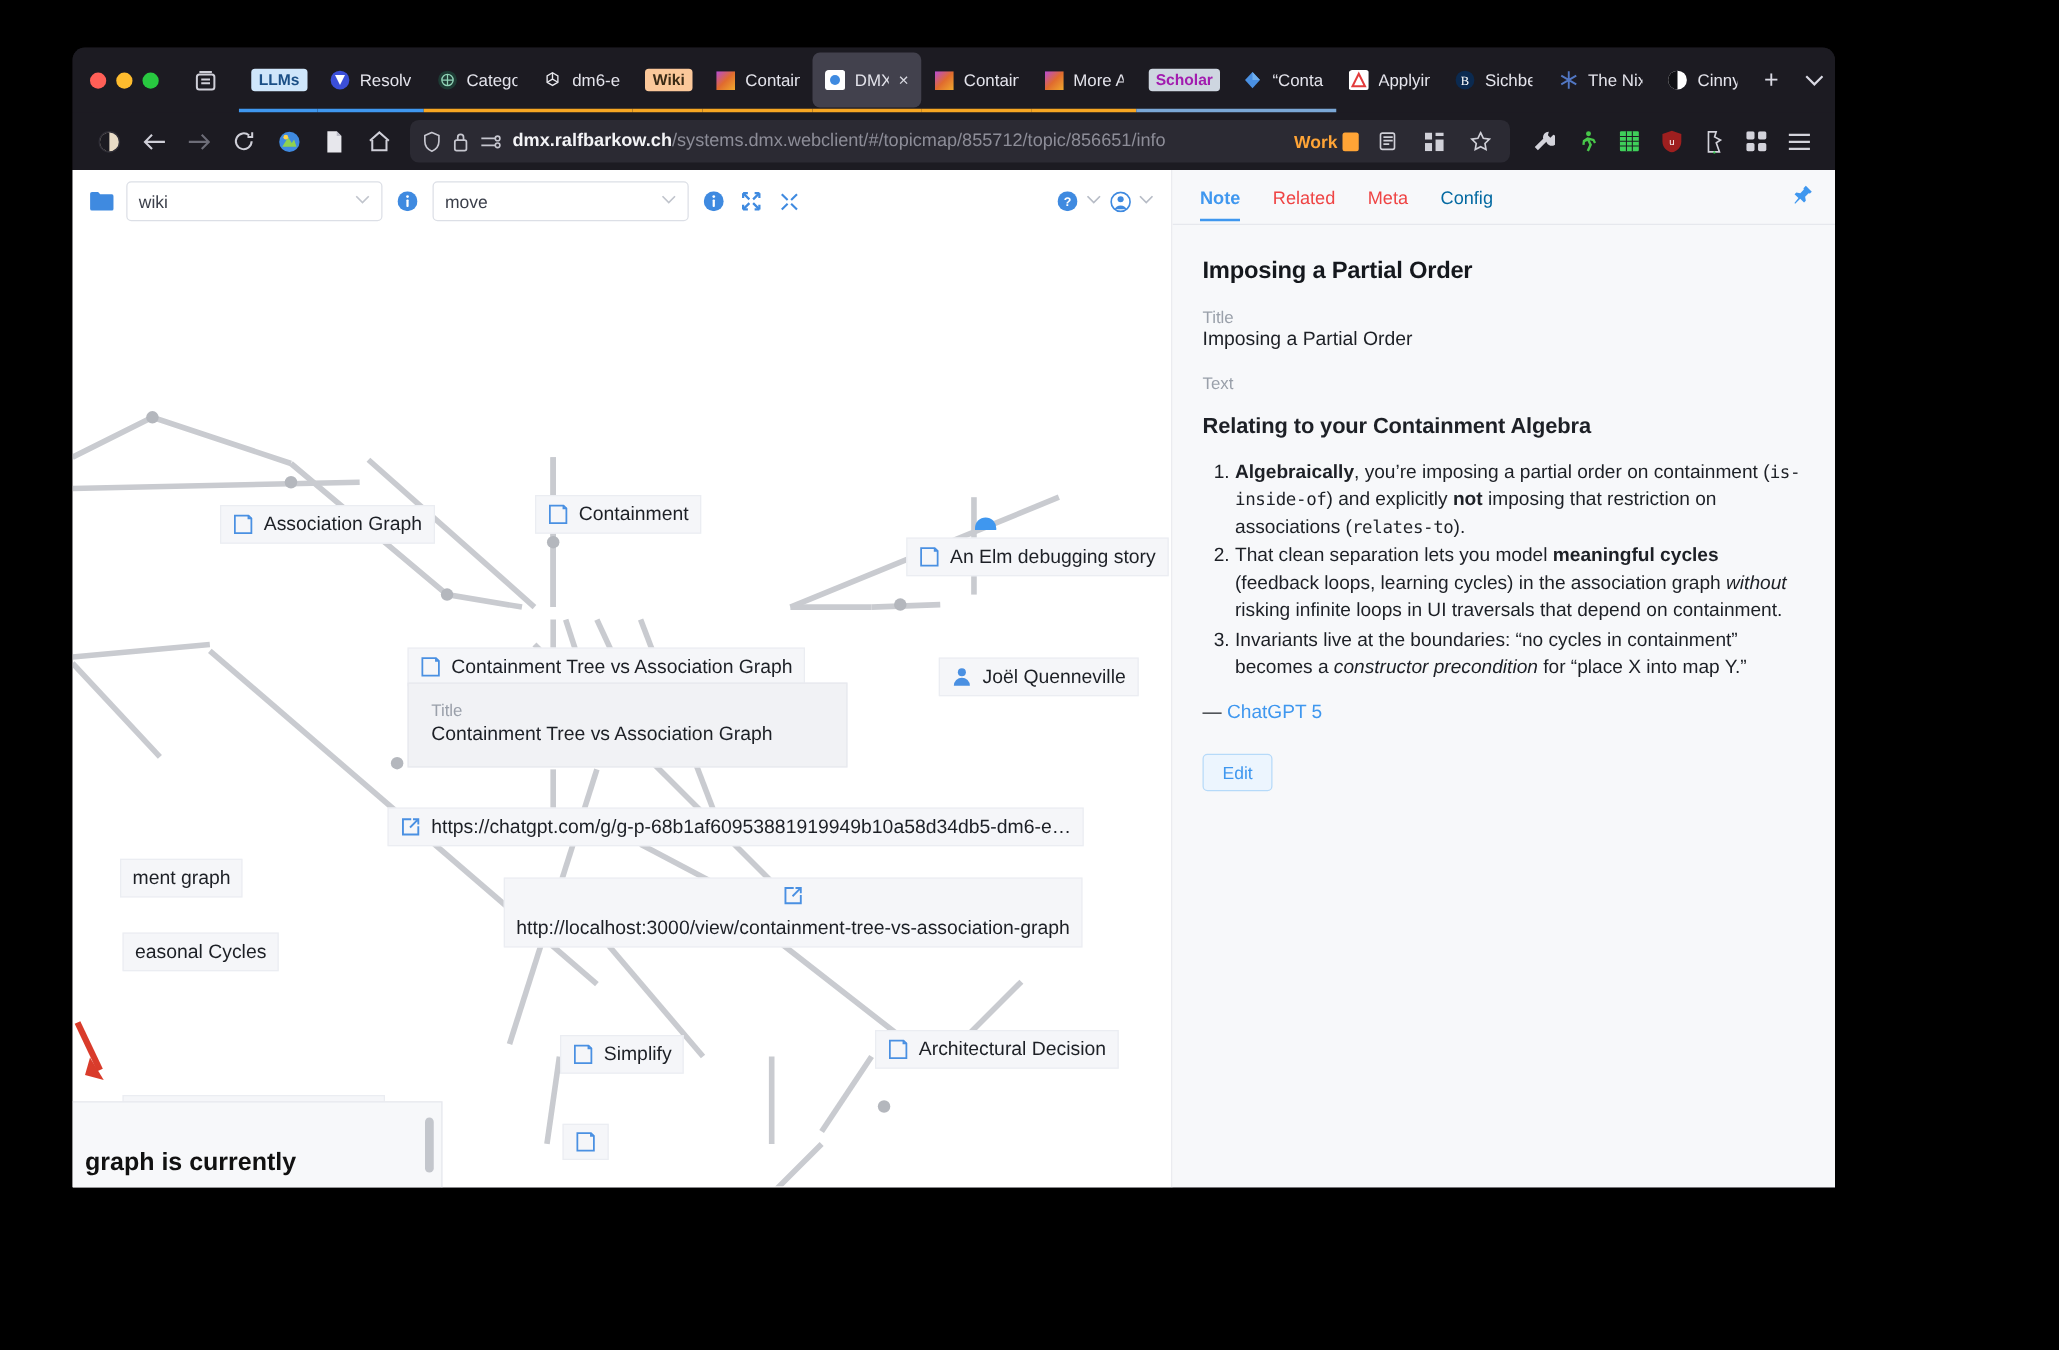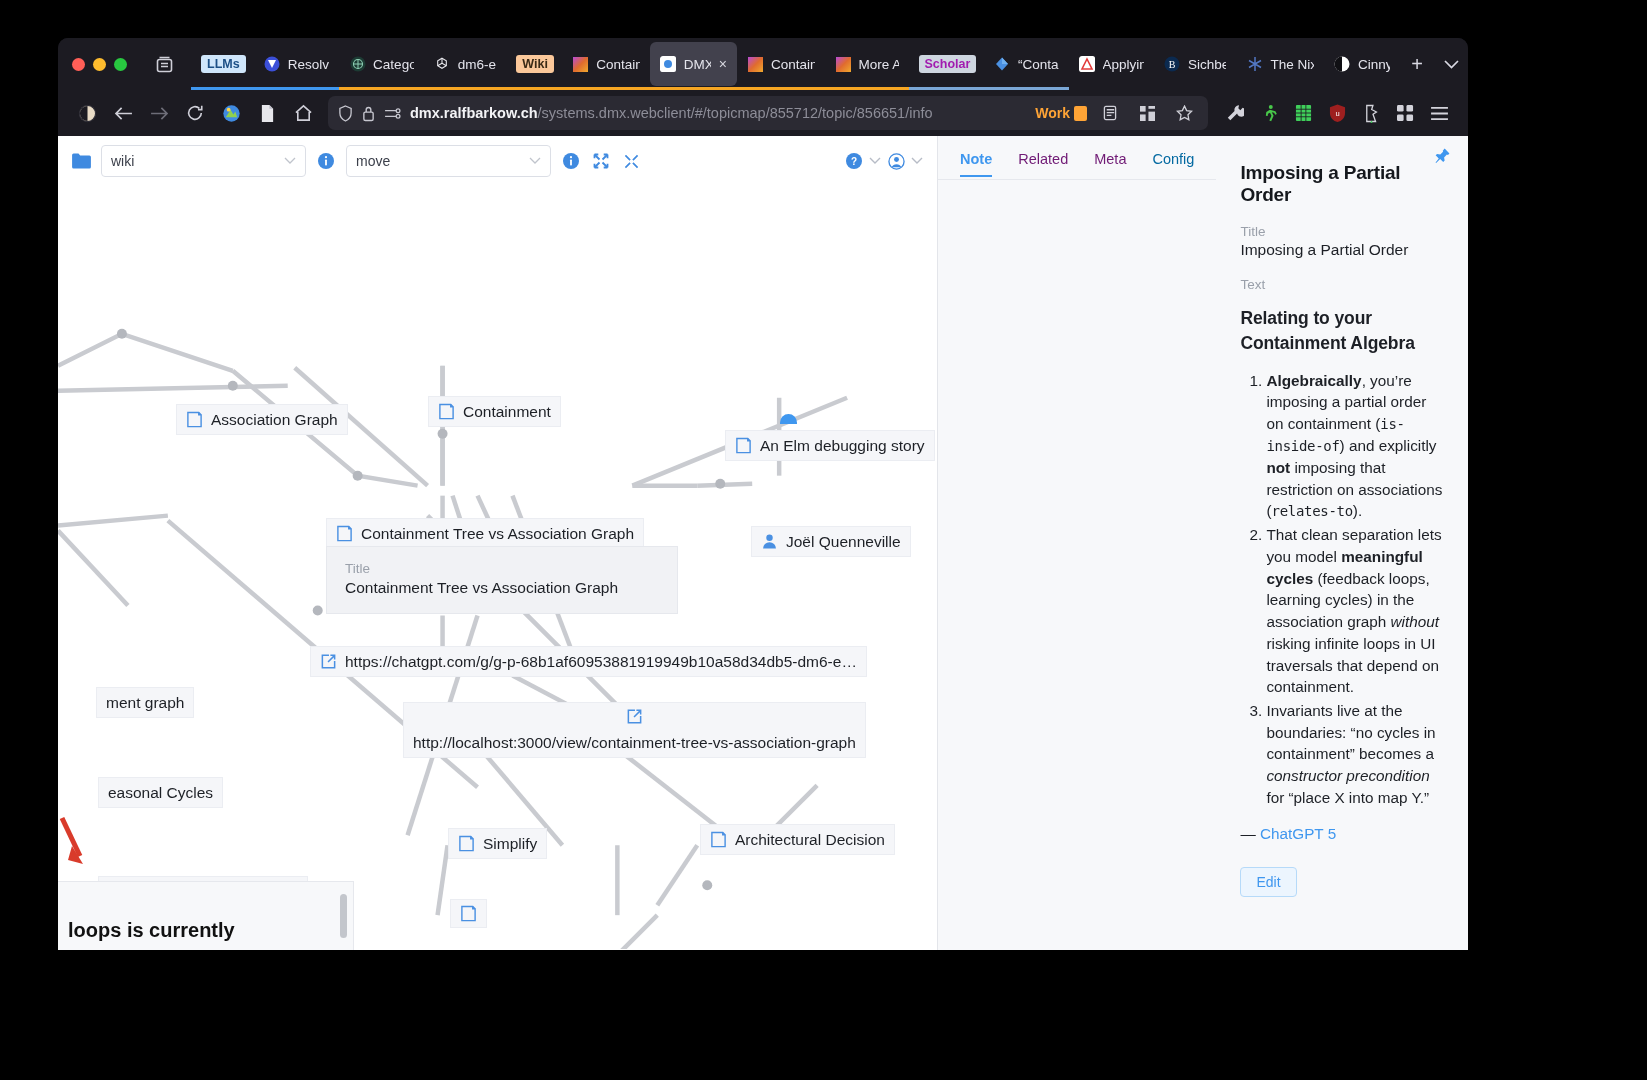--- a/index.html
+++ b/index.html
@@ -197,34 +197,34 @@
   #bl-text {
     position: absolute; left: 0px; bottom: 8px;
     font-size: 20px; font-weight: 700; color: #111;
     white-space: nowrap;
   }
 
   
   #detailpanel {
     flex: 1;
     background: #f7f8fa;
-    display: flex; 
+    display: flex; flex-direction: column;
     position: relative;
     overflow: hidden;
   }
   #dp-tabs {
     display: flex; align-items: center;
     gap: 26px;
     padding: 12px 22px 0 22px;
     border-bottom: 1px solid #e6e8ed;
     height: 44px;
     position: relative;
   }
   .dp-tab {
-    font-size: 14.5px; color: #701a75; padding-bottom: 9px;
+    font-size: 14.5px; color: #ef4444; padding-bottom: 9px;
     position: relative; font-weight: 400;
   }
   .dp-tab.active { color: #3f97ef; font-weight: 600; }
   .dp-tab.active::after {
     content: ""; position: absolute; left: 0; right: 0; bottom: -1px;
     height: 2px; background: #3f97ef;
   }
   .dp-tab.disabled { color: #0369a1; }
   #pin { position: absolute; right: 18px; top: 12px; color: #3f97ef; font-size: 15px; }
 
@@ -739,21 +739,21 @@
                 <svg class="nicon" viewBox="0 0 18 18" fill="none" stroke="#4a90e2" stroke-width="1.6">
                   <path d="M9.5 2.5H2.5v13h13v-7"></path>
                   <path d="M11 2.5h4.5V7M15.5 2.5L8.5 9.5"></path>
                 </svg>
               </span>
               <span>http://localhost:3000/view/containment-tree-vs-association-graph</span>
             </div>
             <div class="node" style="left: 38px; top: 501px;">
               <span>ment graph</span>
             </div>
-            <div class="node" style="left: 40px; top: 591px;">
+            <div class="node" style="left: 40px; top: 560px;">
               <span>easonal Cycles</span>
             </div>
             <div class="node" style="left: 40px; top: 690px;">
               <span>mp-and-the-war-of-the-jews</span>
             </div>
             <div class="node" style="left: 390px; top: 642px;">
               <span style="display: flex; width: 17px; height: 17px;">
                 <svg class="nicon" viewBox="0 0 18 18" fill="none" stroke="#4a90e2" stroke-width="1.5">
                   <path d="M2 1.5h11.5L16 4v12.5H2z"></path>
                   <path d="M13.5 1.5V4H16"></path>
@@ -788,21 +788,21 @@
         </div>
 
         <svg class="redarrow" style="left:0px;top:630px;" width="40" height="60" viewBox="0 0 40 60">
           <path d="M4 2 L22 40" stroke="#d93b2b" stroke-width="5" fill="none"></path>
           <path d="M14 30 L25 48 L10 44 Z" fill="#d93b2b"></path>
         </svg>
 
         <div id="bl-panel">
           <div id="bl-scroll"></div>
         </div>
-        <div id="bl-text" style="left:10px;bottom:8px;">loops is currently</div>
+        <div id="bl-text" style="left:10px;bottom:8px;">graph is currently</div>
       </div>
     </div>
 
     <div id="detailpanel">
       <div id="dp-tabs">
           <div class="dp-tab active">Note</div>
           <div class="dp-tab">Related</div>
           <div class="dp-tab">Meta</div>
           <div class="dp-tab disabled">Config</div>
         </div>

